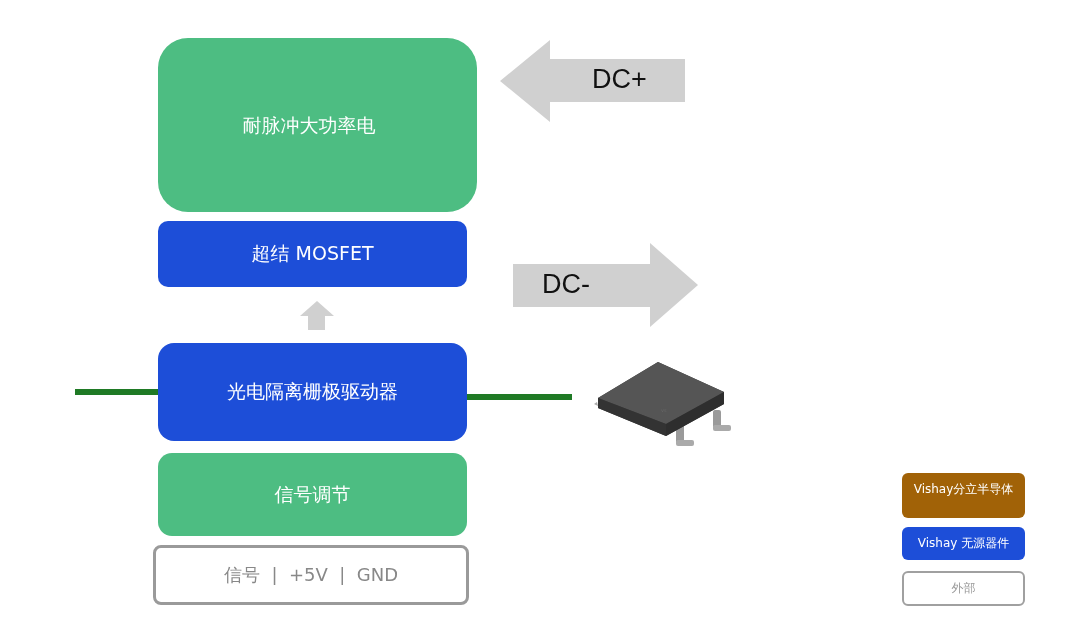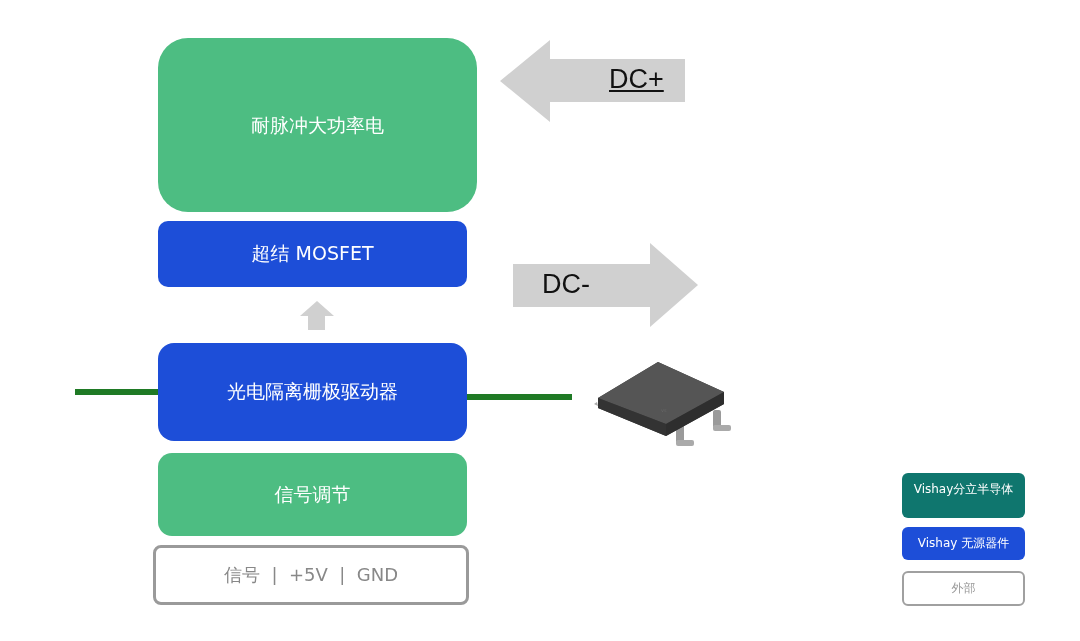--- a/index.html
+++ b/index.html
@@ -1,38 +1,38 @@
 <!DOCTYPE html>
 <html><head>
 <meta charset="utf-8">
 <style>
   html, body { margin:0; padding:0; }
   body { width:1080px; height:641px; background:#ffffff; position:relative; overflow:hidden;
          font-family: "DejaVu Sans", "Liberation Sans", sans-serif; }
   .box { position:absolute; display:flex; align-items:center; justify-content:center;
-         text-align:center; color:#ffffff; box-sizing:border-box; }
+         color:#ffffff; box-sizing:border-box; }
   .green { background:#4dbd82; }
   .blue { background:#1d4ed8; }
   #resistor { left:158px; top:38px; width:319px; height:174px; border-radius:30px; font-size:19px; line-height:25px; }
   #resistor span { display:block; width:150px; }
   #mosfet { left:158px; top:221px; width:309px; height:66px; border-radius:10px; font-size:19px; }
   #driver { left:158px; top:343px; width:309px; height:98px; border-radius:16px; font-size:19px; }
   #signal { left:158px; top:453px; width:309px; height:83px; border-radius:14px; font-size:19px; }
   #io { left:153px; top:545px; width:316px; height:60px; border-radius:8px; border:3px solid #9a9a9a;
         background:#fff; color:#888; font-size:18px; }
   .line { position:absolute; height:6px; background:#1f7a25; }
   #line-left { left:75px; top:389px; width:83px; }
   #line-right { left:467px; top:394px; width:105px; }
   svg.abs { position:absolute; left:0; top:0; }
   .arrow-label { position:absolute; font-family:"Liberation Sans", sans-serif; font-size:27px; color:#111; }
-  #dcplus-label { left:609px; top:64px;text-decoration:underline; }
+  #dcplus-label { left:592px; top:64px; }
   #dcminus-label { left:542px; top:269px; }
   .legend { position:absolute; left:902px; width:123px; box-sizing:border-box; border-radius:6px;
             font-size:12px; color:#fff; text-align:center; }
-  #legend-semi { top:473px; height:45px; background:#0f766e; padding-top:8px; }
+  #legend-semi { top:473px; height:45px; background:#a16207; padding-top:8px; }
   #legend-passive { top:527px; height:33px; background:#1d4ed8; line-height:33px; }
   #legend-external { top:571px; height:35px; border:2px solid #a0a0a0; background:#fff; color:#999; line-height:31px; }
 </style>
 </head>
 <body>
 
 <svg class="abs" width="1080" height="641">
 
   <polygon points="500,81 550,40 550,59 685,59 685,102 550,102 550,122" fill="#d0d0d0"></polygon>
 

